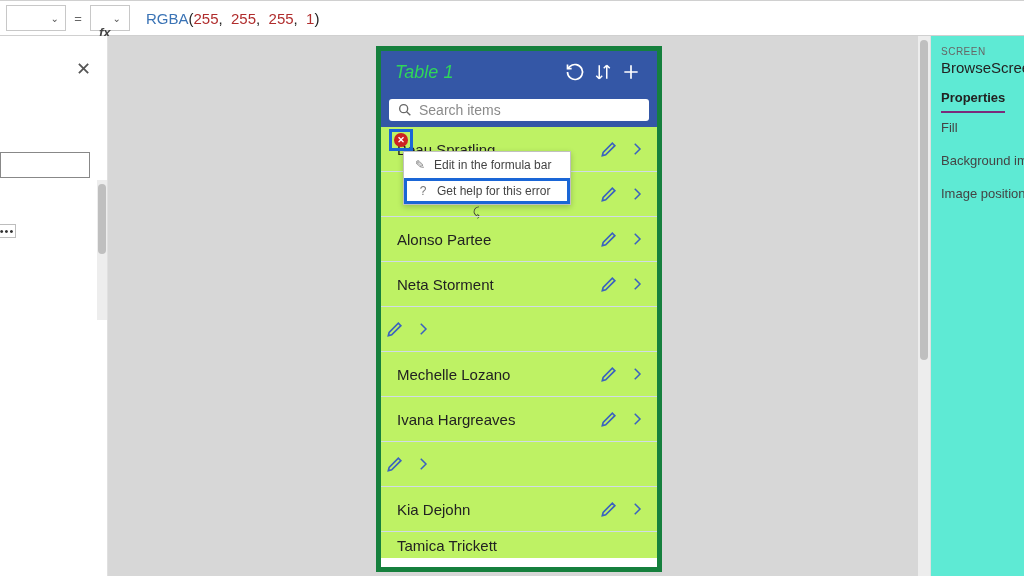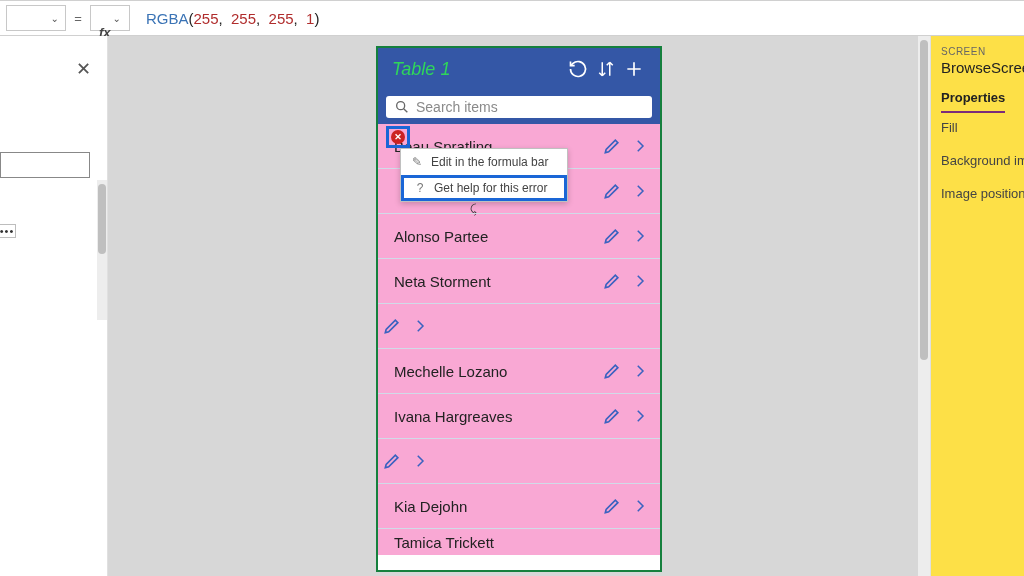--- a/index.html
+++ b/index.html
@@ -24,51 +24,51 @@
   .close-x { position: absolute; top: 22px; left: 76px; font-size: 18px; color: #555; cursor: pointer; }
   .left-input { position: absolute; top: 116px; left: 0; width: 90px; height: 26px; border: 1px solid #888; background: #fff; }
   .left-scroll { position:absolute; right:0; top:144px; width:10px; height:140px; background:#ededed; }
   .left-scroll-thumb{ width:8px; height:70px; background:#bfbfbf; margin:4px auto 0; border-radius:4px;}
   .dots3 { position:absolute; top:188px; left:-2px; width:18px; height:14px; border:1px solid #bdbdbd; display:flex; align-items:center; justify-content:center; font-size:11px; letter-spacing:1px; background:#fff;}
 
   .canvas { flex: 1; background: #d7d7d7; position: relative; display:flex; justify-content:center; }
   .right-scroll { position:absolute; right:0; top:0; width:12px; height:100%; background:#ededed;}
   .right-scroll-thumb{ width:8px; height:320px; background:#bfbfbf; margin:4px auto 0; border-radius:4px;}
 
-  .phone { position: absolute; top: 10px; width: 286px; background: #fff; border: 2px solid #15803d; height: 526px; overflow: hidden; }
+  .phone { position: absolute; top: 10px; width: 286px; background: #fff; border: 5px solid #15803d; height: 526px; overflow: hidden; }
   .app-header { height: 42px; background: #3457a6; display: flex; align-items: center; padding: 0 12px 0 14px; }
   .app-title { color: #2fd65a; font-style: italic; font-size: 18px; flex: 1; }
   .hd-icon { color: #fff; width: 28px; text-align: center; }
   .hd-icon svg{ vertical-align:middle;}
 
   .search-wrap { padding: 6px 8px; background: #3457a6; }
   .search-box { height: 22px; background: #fff; border-radius: 3px; display: flex; align-items: center; padding: 0 8px; }
   .search-box svg { margin-right: 6px; }
   .search-ph { color: #8a8a8a; font-size: 14px; }
 
-  .list { background: #f9a8d4; }
+  .list { background: #bef264; }
   .row { height: 45px; border-bottom: 1px solid #d0dbe8; display: flex; align-items: center; padding-right: 6px; position:relative; }
   .row-name { flex: 1; padding-left: 16px; font-size: 15px; color: #222; }
   .row-cut .row-name { padding-bottom:0; }
   .row-cut { height: 26px; border-bottom:none; overflow:hidden;}
   .act { width: 28px; display:flex; align-items:center; justify-content:center; }
   .act svg{ stroke:#3a62c0; }
 
   .err-badge { position:absolute; left:8px; top:2px; width:24px; height:22px; border:3px solid #1a66d6; display:flex; align-items:center; justify-content:center;}
   .err-dot{ width:14px; height:14px; background:#c22; border-radius:50%; display:flex; align-items:center; justify-content:center;}
   .err-dot::after{ content:"✕"; color:#fff; font-size:9px; font-weight:bold;}
 
   
   .ctx { position:absolute; top:24px; left:22px; width:168px; background:#fff; border:1px solid #c0c0c0; box-shadow:0 2px 6px rgba(0,0,0,.2); z-index:5;}
   .ctx-item{ height:26px; display:flex; align-items:center; padding:0 8px; font-size:12px; color:#444; }
   .ctx-ico{ width:16px; color:#777; margin-right:6px; text-align:center;}
   .ctx-hl{ border:3px solid #1a66d6; }
   .cursor-h { position:absolute; top:78px; left:92px; font-size:12px; color:#333;}
 
-  .props { width: 94px; border-left: 1px solid #e0e0e0; background: #fde047; padding: 10px 11px 0 10px; overflow:hidden;}
+  .props { width: 94px; border-left: 1px solid #e0e0e0; background: #5eead4; padding: 10px 11px 0 10px; overflow:hidden;}
   .p-chip { font-size: 10px; color: #666; letter-spacing:.5px;}
   .p-name { font-size: 15px; color: #222; margin: 2px 0 14px; white-space:nowrap;}
   .p-tab { font-size: 13px; font-weight: 600; color: #222; border-bottom: 2px solid #7b2b7b; display:inline-block; padding-bottom:6px; margin-bottom:7px;}
   .p-label { font-size: 13px; color: #444; margin-bottom: 18px; white-space:nowrap;}
 </style>
 </head>
 <body>
 
 <div class="formula-row">
   <div class="prop-dd">

